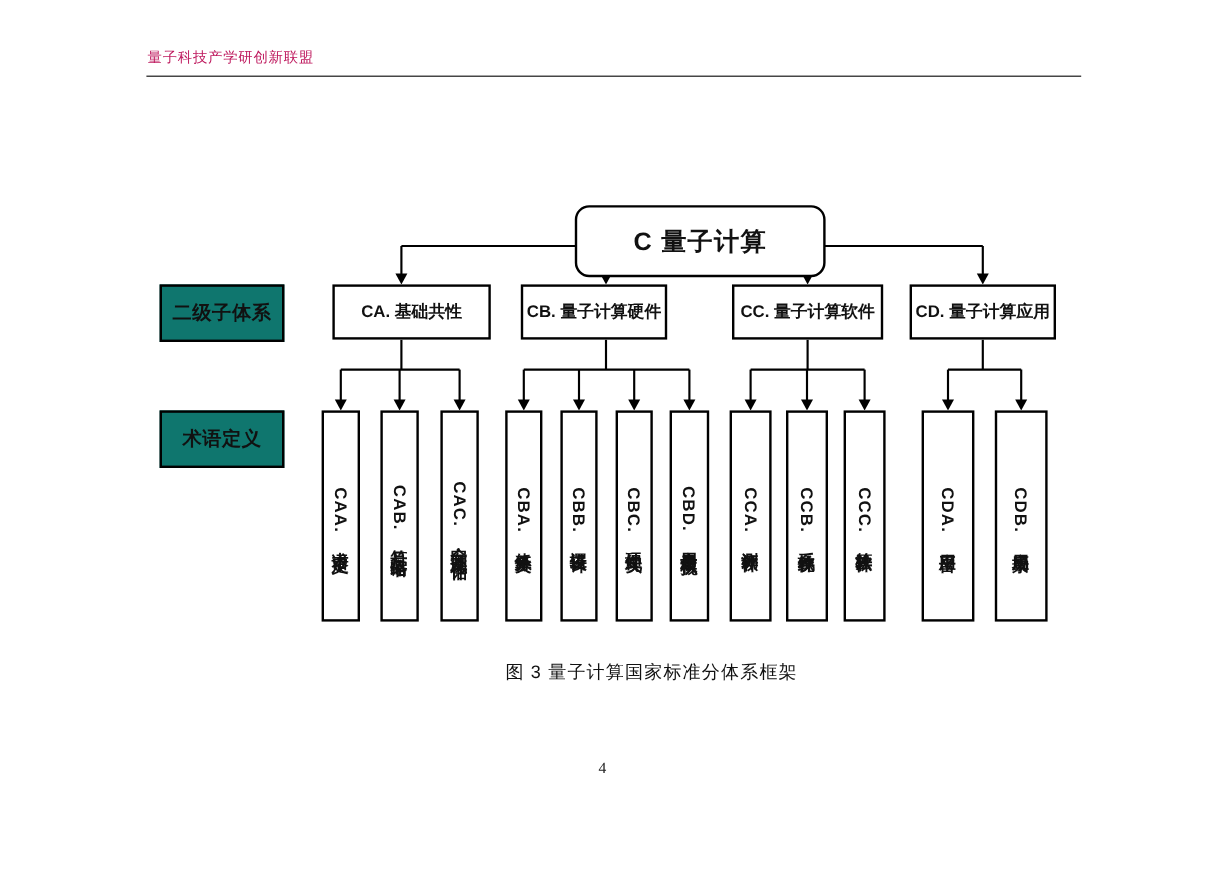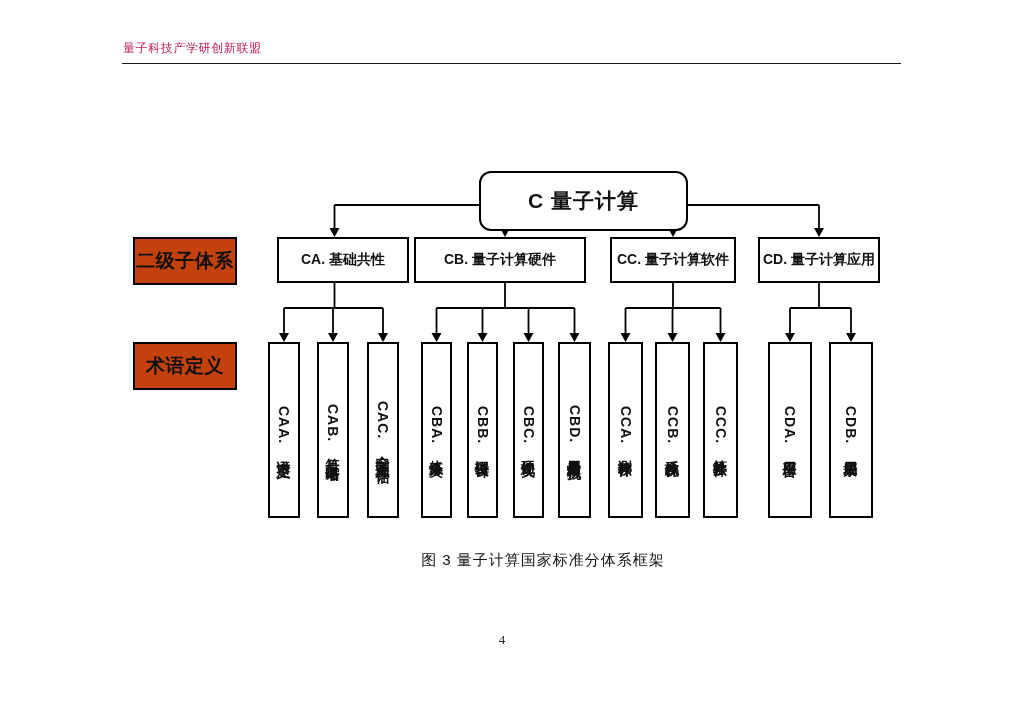--- a/index.html
+++ b/index.html
@@ -21,23 +21,23 @@
   
   .root-box{
     position:absolute;left:479px;top:134px;width:205px;height:56px;
     border:2.5px solid #000;border-radius:12px;background:#fff;
     display:flex;align-items:center;justify-content:center;
     font-size:21px;font-weight:bold;letter-spacing:1px;margin-top:37px;
   }
   
   .rowlabel{
     position:absolute;left:133px;width:104px;height:48px;
-    background:#c2410c;border:2px solid #000;box-sizing:border-box;
+    background:#0f766e;border:2px solid #000;box-sizing:border-box;
     display:flex;align-items:center;justify-content:center;
-    font-size:19px;font-weight:600;letter-spacing:0.5px;
+    font-size:16px;font-weight:600;letter-spacing:0.5px;
   }
   
   .box2{
     position:absolute;top:237px;height:46px;box-sizing:border-box;
     border:2px solid #000;background:#fff;
     display:flex;align-items:center;justify-content:center;
     font-size:14px;font-weight:bold;white-space:nowrap;
   }
   
   .box3{
@@ -130,21 +130,21 @@
   <div class="rowlabel" style="top:237px;">
     <span>二级子体系</span>
   </div>
   <div class="rowlabel" style="top:342px;">
     <span>术语定义</span>
   </div>
 
   <div class="box2" style="left:277px;width:132px;">
     <span>CA. 基础共性</span>
   </div>
-  <div class="box2" style="left:414px;width:172px;">
+  <div class="box2" style="left:434px;width:122px;">
     <span>CB. 量子计算硬件</span>
   </div>
   <div class="box2" style="left:610px;width:126px;">
     <span>CC. 量子计算软件</span>
   </div>
   <div class="box2" style="left:758px;width:122px;">
     <span>CD. 量子计算应用</span>
   </div>
 
   <div class="box3" style="left:268px;width:32px;">

